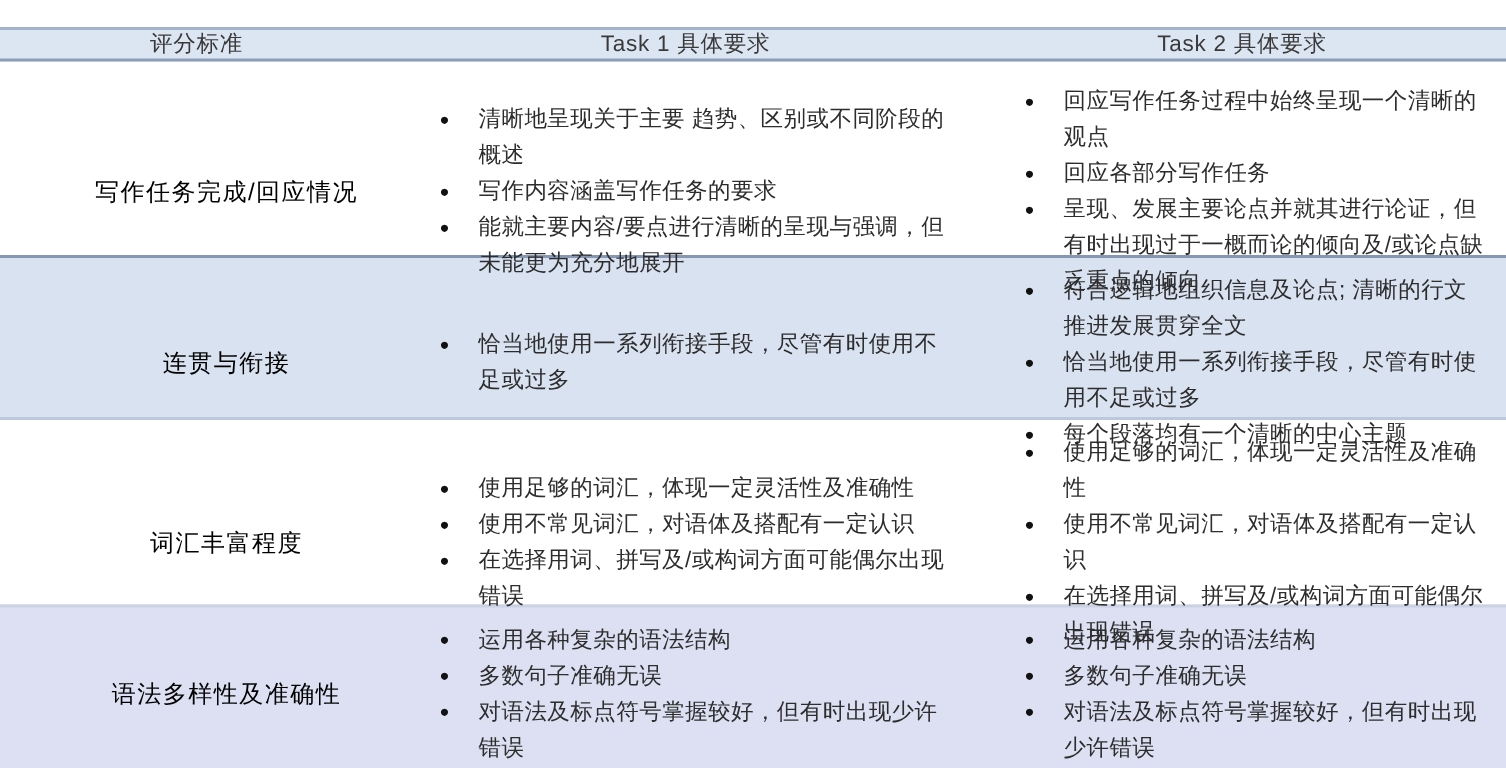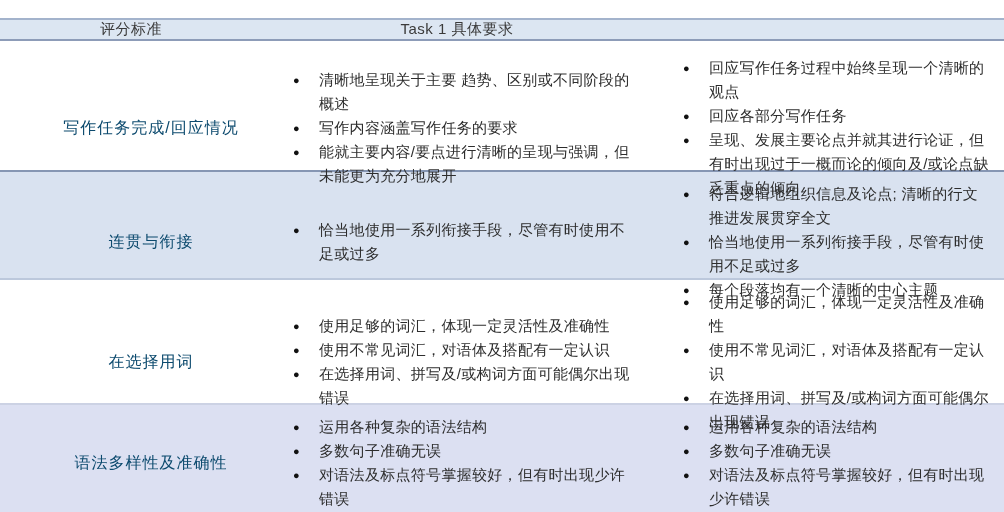--- a/index.html
+++ b/index.html
@@ -38,21 +38,21 @@
   .row-2 { min-height: 108px; background: var(--row-blue-bg, #d9e2f0); border-top: 2px solid var(--separator-strong, #8696b3); }
   .row-3 { min-height: 125px; background: #ffffff; border-top: 2px solid var(--separator-light, #bcc8dc); }
   .row-4 { flex: 1; background: var(--row-lavender-bg, #dce0f2); border-top: 2px solid var(--separator-faint, #ccd2e4); }
   .row-4.grid-row { align-items: center; }
   .criteria-cell {
     display: flex;
     align-items: center;
     justify-content: center;
     height: 100%;
     font-size: 16px;
-    color: #0c4a6e;
+    color: #000000;
     letter-spacing: 1px;
     text-align: center;
     margin-left: 40px;
   }
   .items-cell {
     box-sizing: border-box;
     padding: 10px 14px 10px 30px;
   }
   ul.bullet-list {
     margin: 0;
@@ -77,20 +77,21 @@
   }
 </style>
 </head>
 <body>
 
 <div class="page">
 
   <div class="grid-row header-row">
     <div class="header-cell">评分标准</div>
     <div class="header-cell">Task 1 具体要求</div>
+    <div class="header-cell">Task 2 具体要求</div>
   </div>
 
   <div class="grid-row body-row row-1">
     <div class="criteria-cell">写作任务完成/回应情况</div>
     <div class="items-cell">
       <ul class="bullet-list">
         <li>清晰地呈现关于主要 趋势、区别或不同阶段的概述</li>
         <li>写作内容涵盖写作任务的要求</li>
         <li>能就主要内容/要点进行清晰的呈现与强调，但未能更为充分地展开</li>
       </ul>
@@ -114,21 +115,21 @@
     <div class="items-cell">
       <ul class="bullet-list">
         <li>符合逻辑地组织信息及论点; 清晰的行文推进发展贯穿全文</li>
         <li>恰当地使用一系列衔接手段，尽管有时使用不足或过多</li>
         <li>每个段落均有一个清晰的中心主题</li>
       </ul>
     </div>
   </div>
 
   <div class="grid-row body-row row-3">
-    <div class="criteria-cell">在选择用词</div>
+    <div class="criteria-cell">词汇丰富程度</div>
     <div class="items-cell">
       <ul class="bullet-list">
         <li>使用足够的词汇，体现一定灵活性及准确性</li>
         <li>使用不常见词汇，对语体及搭配有一定认识</li>
         <li>在选择用词、拼写及/或构词方面可能偶尔出现错误</li>
       </ul>
     </div>
     <div class="items-cell">
       <ul class="bullet-list">
         <li>使用足够的词汇，体现一定灵活性及准确性</li>

